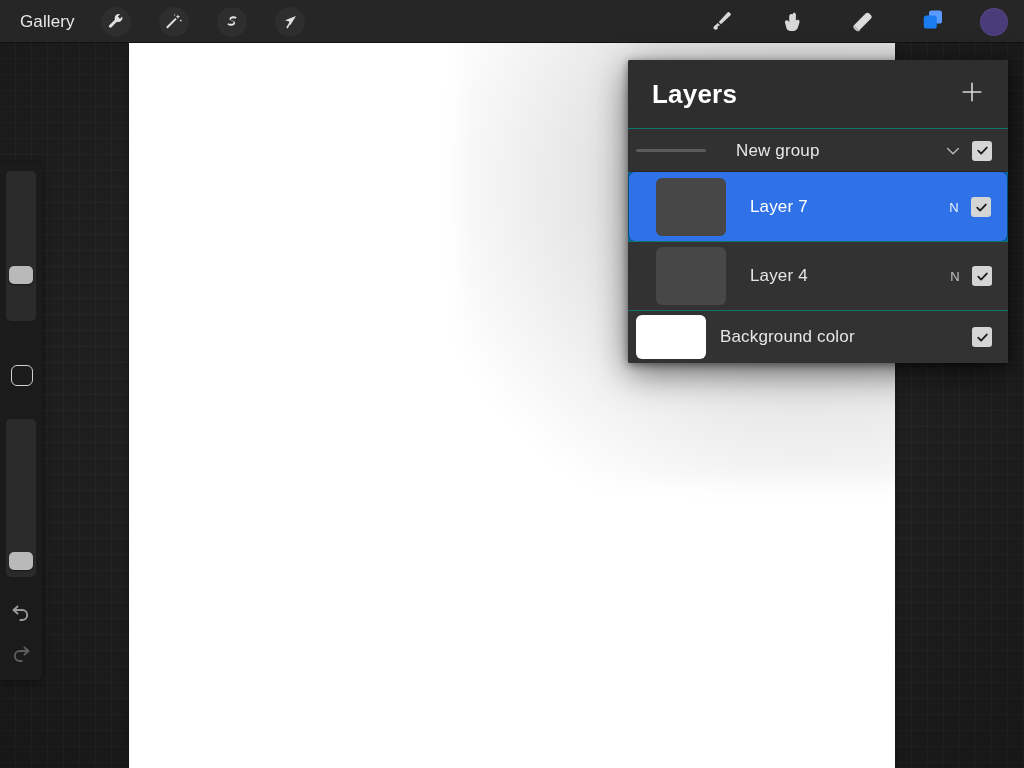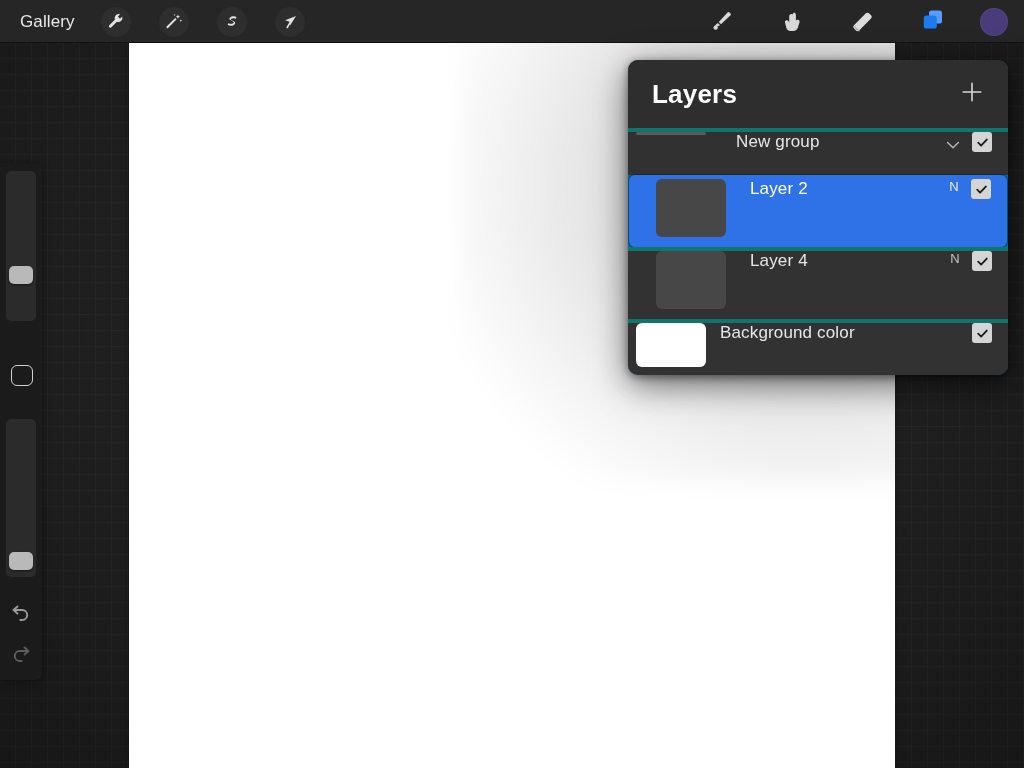--- a/index.html
+++ b/index.html
@@ -173,21 +173,21 @@
   }
   .sb-icon.undo { top: 437px; }
   .sb-icon.redo { top: 478px; }
 
   
   .layers-panel {
     position: absolute;
     left: 628px; top: 60px;
     width: 380px;
     background: #0369a1;
-    border-radius: 10px;
+    border-radius: 2px;
     z-index: 30;
     box-shadow: 0 10px 34px rgba(0,0,0,0.55), 0 2px 8px rgba(0,0,0,0.45);
     overflow: hidden;
   }
   .lp-header {
     height: 68px;
     display:flex; align-items:center;
     padding: 0 22px 0 24px;
     background: #2e2e2e;
   }
@@ -199,23 +199,24 @@
   }
   .lp-add {
     margin-left: auto;
     cursor: pointer;
     display:flex; align-items:center; justify-content:center;
     width: 28px; height: 28px;
   }
 
   .lp-row {
     display: flex;
+    align-items: center;
     position: relative;
     background: #313131;
-    border-top: 4px solid #0f766e;
+    border-top: 1px solid #0f766e;
   }
   .lp-row.group { height: 43px; background:#313131; }
   .lp-row.layer { height: 68px; background:#323232; }
   .lp-row.bg    { height: 52px; background:#323232; }
 
   .lp-row.selected {
     background: #2f72e8;
     border-radius: 6px;
     border-top-color: transparent;
     margin: 0 1px;
@@ -426,21 +427,21 @@
       </div>
       <div class="lp-check">
         <svg width="13" height="13" viewBox="0 0 14 14">
           <path d="M2.4 7.2 5.5 10.3 11.6 3.8" stroke="#1e1e1e" stroke-width="2" fill="none" stroke-linecap="round" stroke-linejoin="round"></path>
         </svg>
       </div>
     </div>
 
     <div class="lp-row layer selected">
       <div class="thumb" style="background:#474747"></div>
-      <div class="lp-name">Layer 2</div>
+      <div class="lp-name">Layer 7</div>
       <div class="lp-spacer"></div>
       <div class="lp-blend">N</div>
       <div class="lp-check">
         <svg width="13" height="13" viewBox="0 0 14 14">
           <path d="M2.4 7.2 5.5 10.3 11.6 3.8" stroke="#1e1e1e" stroke-width="2" fill="none" stroke-linecap="round" stroke-linejoin="round"></path>
         </svg>
       </div>
     </div>
 
     <div class="lp-row layer">

